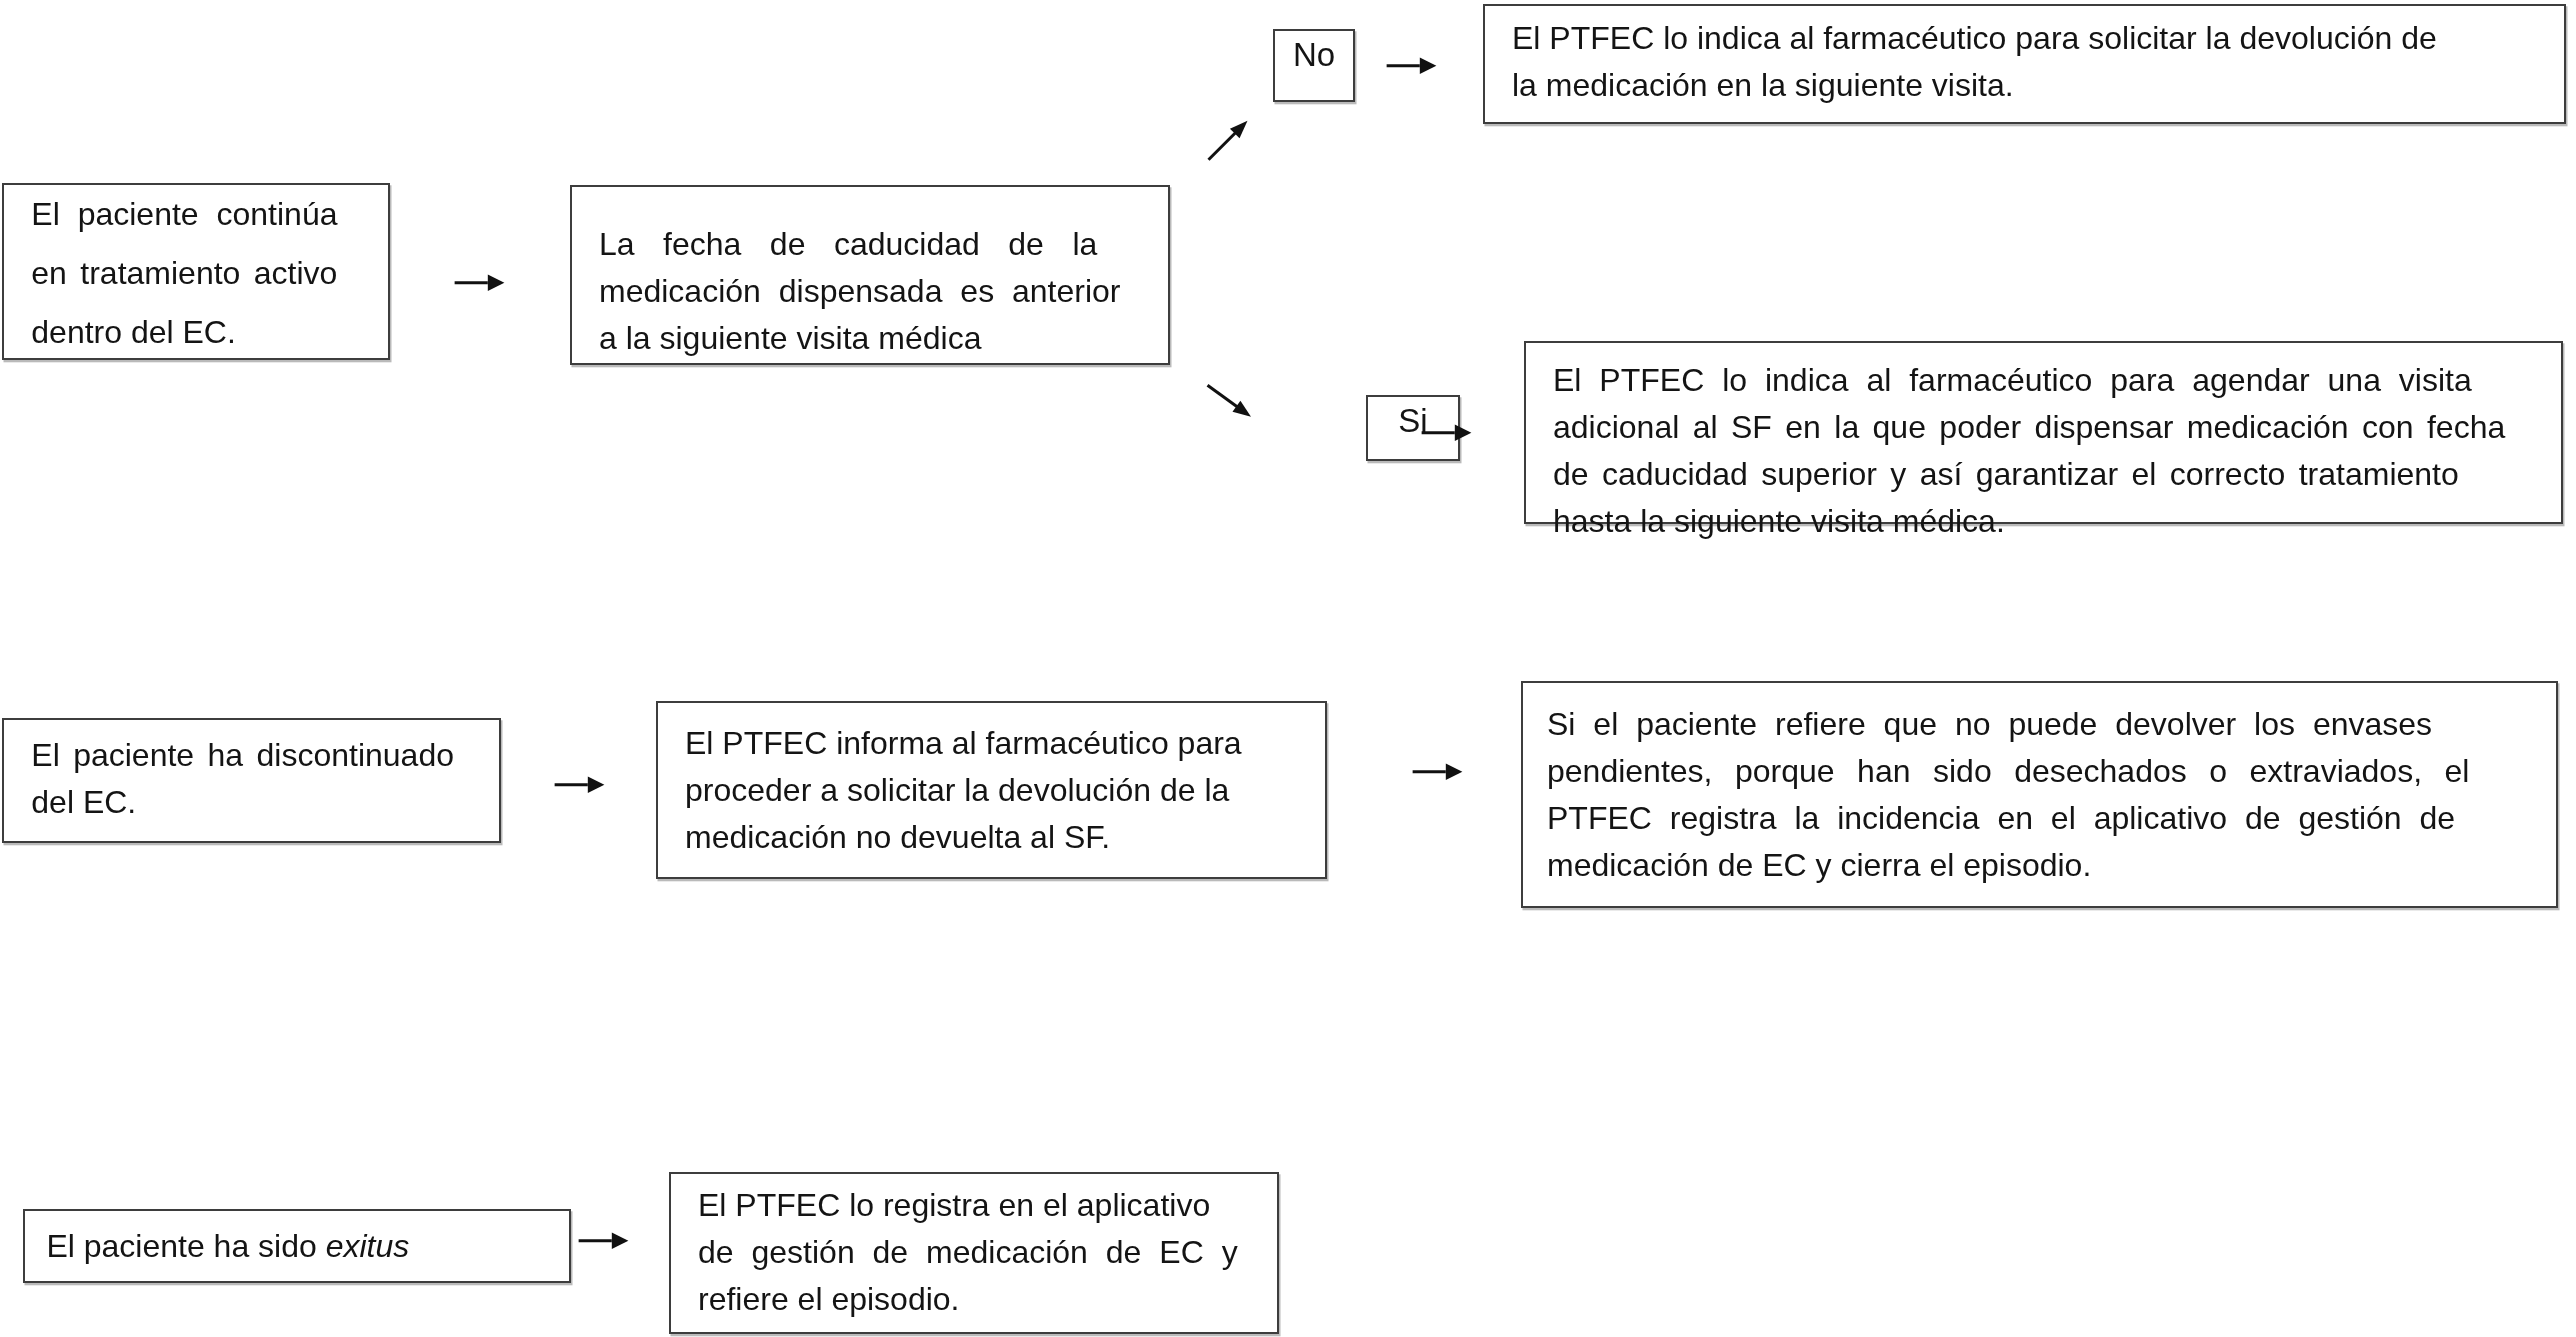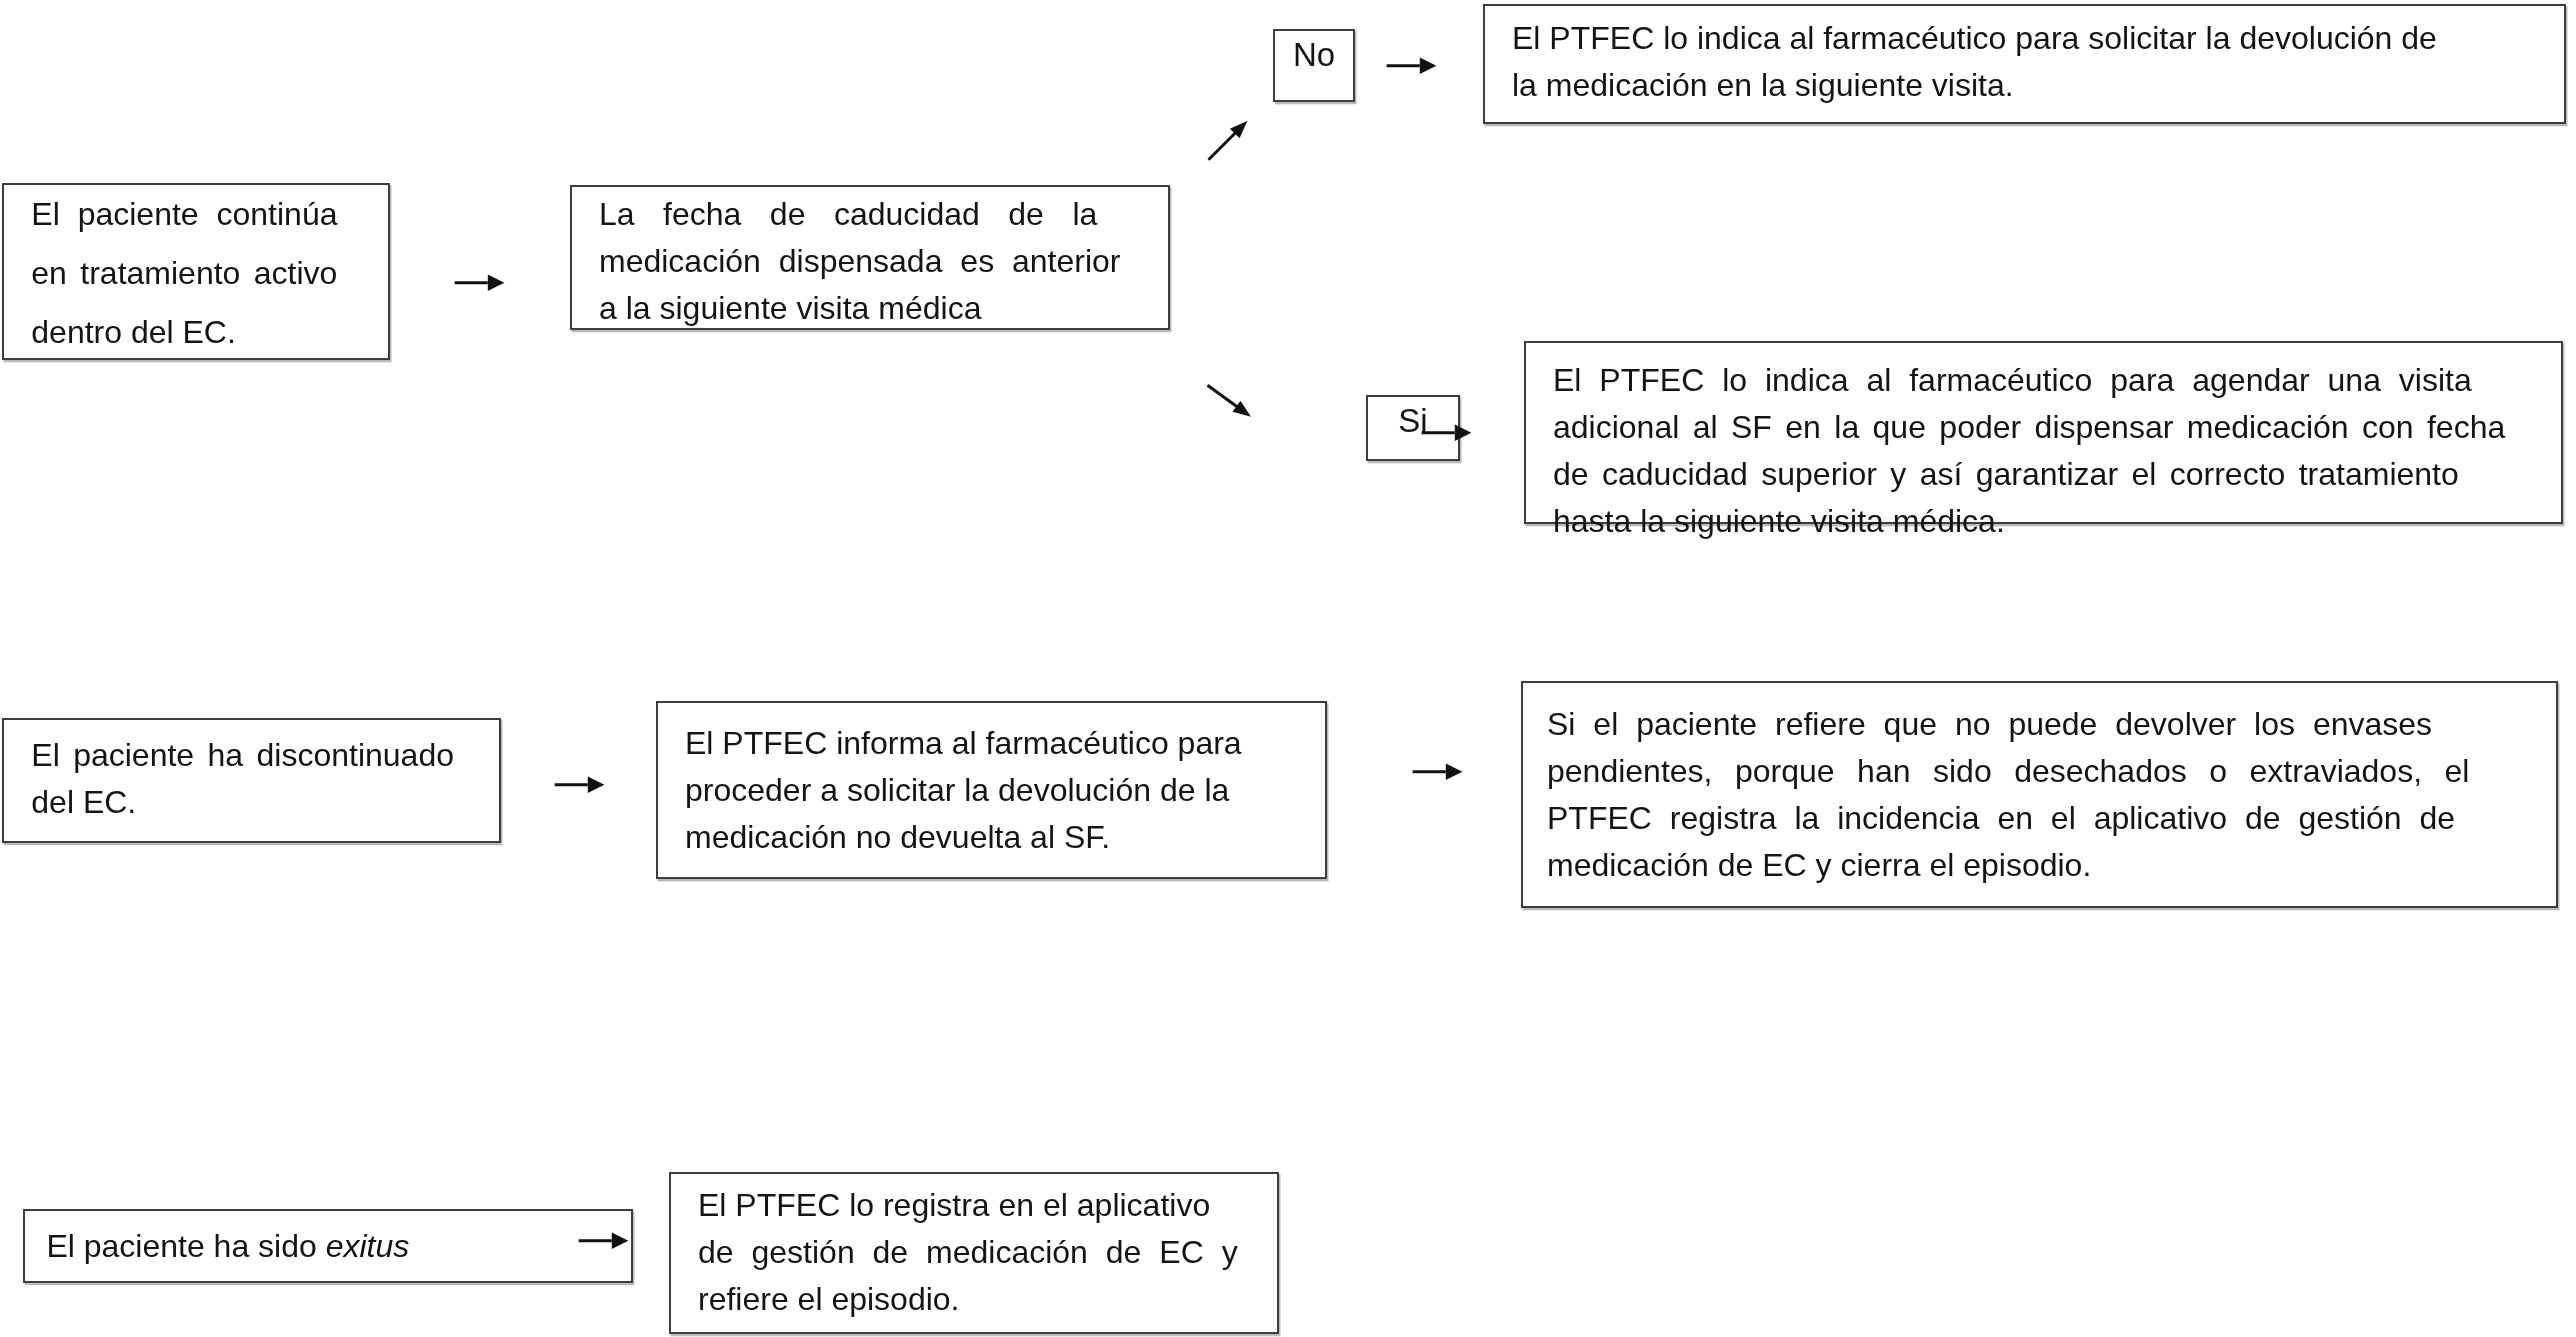--- a/index.html
+++ b/index.html
@@ -56,21 +56,21 @@
     <div class="line ws-m">El paciente continúa</div>
     <div class="line ws-s">en tratamiento activo</div>
     <div class="line">dentro del EC.</div>
   </div>
 
   <svg class="arrow" style="left:453px; top:273px;" width="53" height="19.6" viewBox="0 0 70 26">
     <line x1="2" y1="13" x2="46" y2="13"></line>
     <polygon points="46,2 68,13 46,24"></polygon>
   </svg>
 
-  <div class="box" style="left:570px; top:185px; width:600px; height:145px; padding-top:4px;">
+  <div class="box" style="left:570px; top:185px; width:600px; height:180px; padding-top:34px;">
     <div class="line ws-xl">La fecha de caducidad de la</div>
     <div class="line ws-m">medicación dispensada es anterior</div>
     <div class="line">a la siguiente visita médica</div>
   </div>
 
   <svg class="arrow" style="left:1201px; top:113px;" width="60" height="53" viewBox="0 0 80 70">
     <line x1="10" y1="62" x2="47" y2="25"></line>
     <polygon points="62,10 51.4,33.4 38.6,20.6"></polygon>
   </svg>
 
@@ -130,21 +130,21 @@
     <polygon points="46,2 68,13 46,24"></polygon>
   </svg>
 
   <div class="box" style="left:1521px; top:681px; width:1037px; height:227px; padding-top:18px;padding-left:24px;">
     <div class="line ws-m">Si el paciente refiere que no puede devolver los envases</div>
     <div class="line ws-l">pendientes, porque han sido desechados o extraviados, el</div>
     <div class="line ws-m">PTFEC registra la incidencia en el aplicativo de gestión de</div>
     <div class="line">medicación de EC y cierra el episodio.</div>
   </div>
 
-  <div class="box left-single" style="left:23.4px; top:1209px; width:610px; height:74px;">
+  <div class="box left-single" style="left:23.4px; top:1209px; width:548px; height:74px;">
     <div class="line">
       <span>El paciente ha sido </span><span class="italic">exitus</span>
     </div>
   </div>
 
   <svg class="arrow" style="left:577px; top:1231px;" width="53" height="19.6" viewBox="0 0 70 26">
     <line x1="2" y1="13" x2="46" y2="13"></line>
     <polygon points="46,2 68,13 46,24"></polygon>
   </svg>
 

